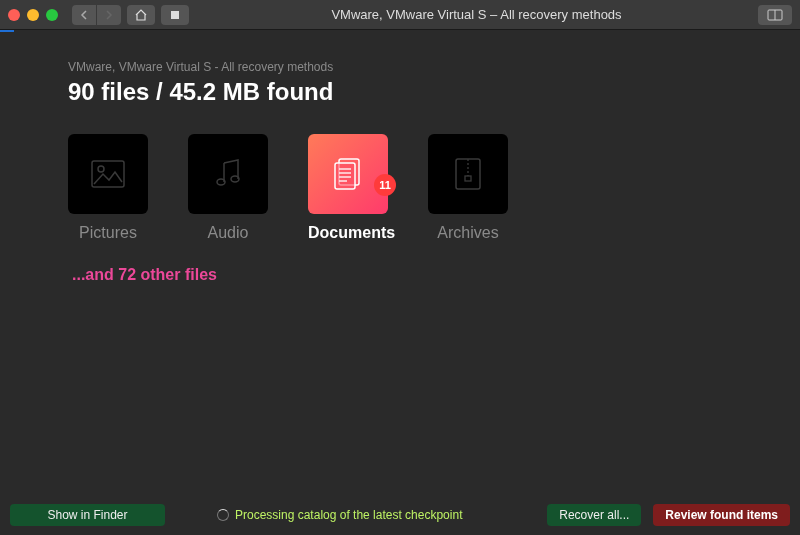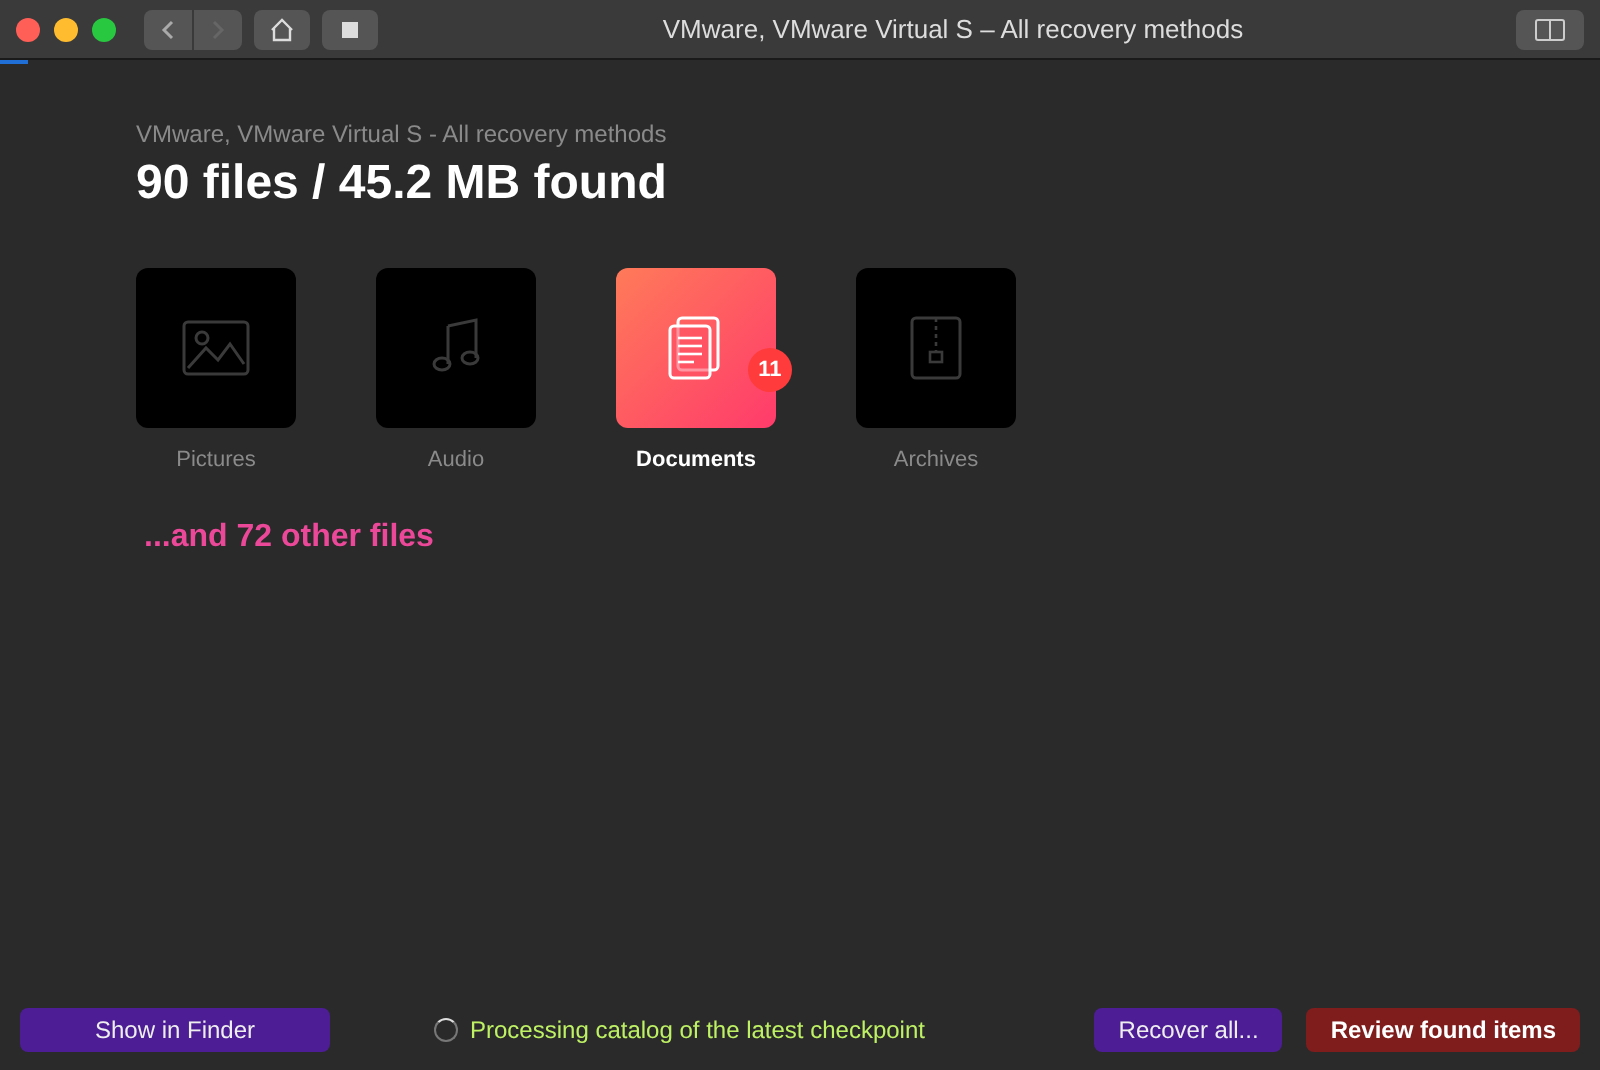--- a/index.html
+++ b/index.html
@@ -19,26 +19,26 @@
   .right-btn { width: 34px; height: 20px; background: #555; border-radius:4px; display:flex; align-items:center; justify-content:center; color:#ccc;}
   .progress-strip { height: 2px; background: #1f6fd6; width: 14px; }
   .content { padding: 28px 100px 0 68px; }
   .breadcrumb { font-size: 12px; color: #8a8a8a; margin-bottom: 4px; }
   .headline { font-size: 24px; font-weight: 700; color: #fff; margin-bottom: 28px; }
   .category-row { display: flex; gap: 40px; }
   .cat { width: 80px; text-align: center; cursor: pointer; }
   .cat-tile { width: 80px; height: 80px; background: #000; border-radius: 6px; display:flex; align-items:center; justify-content:center; position:relative; }
   .cat-tile.selected { background: linear-gradient(135deg, #ff7a59 0%, #ff3b6b 100%); }
   .badge { position:absolute; top:-8px; right:-8px; width:22px; height:22px; background:#ff3b3b; border-radius:50%; color:#fff; font-size:11px; font-weight:600; display:flex; align-items:center; justify-content:center;margin-top:48px; }
-  .cat-label { font-size: 11px; color: #8a8a8a; margin-top: 10px; }
+  .cat-label { font-size: 16px; color: #8a8a8a; margin-top: 10px; }
   .cat.selected .cat-label { color: #fff; font-weight:600; }
   .other-files { font-size: 16px; color: #ec4899; margin-top: 24px; margin-left: 4px; font-weight: bold; }
   .footer { position: absolute; bottom: 0; left: 0; right: 0; height: 40px; background: #2a2a2a; display:flex; align-items:center; padding: 0 10px; gap: 12px; }
   .btn { height: 22px; border-radius: 4px; font-size: 12px; display:flex; align-items:center; justify-content:center; padding: 0 12px; cursor:pointer; }
-  .btn.gray { background: #4c1d95; color: #eee; }
+  .btn.gray { background: #14532d; color: #eee; }
   .btn.blue { background: #7f1d1d; color: #fff; font-weight: bold; }
   .finder-btn { width: 155px; }
   .status-row { display:flex; align-items:center; gap:6px; color:#bef264; font-size:12px; flex:1; justify-content:flex-start; margin-left: 40px;}
   .spinner { width:12px; height:12px; border:1.5px solid #777; border-top-color:#ddd; border-radius:50%; animation: spin 1s linear infinite;}
   @keyframes spin { to { transform: rotate(360deg);} }
   svg { display:block; }
 </style>
 </head>
 <body>
 

